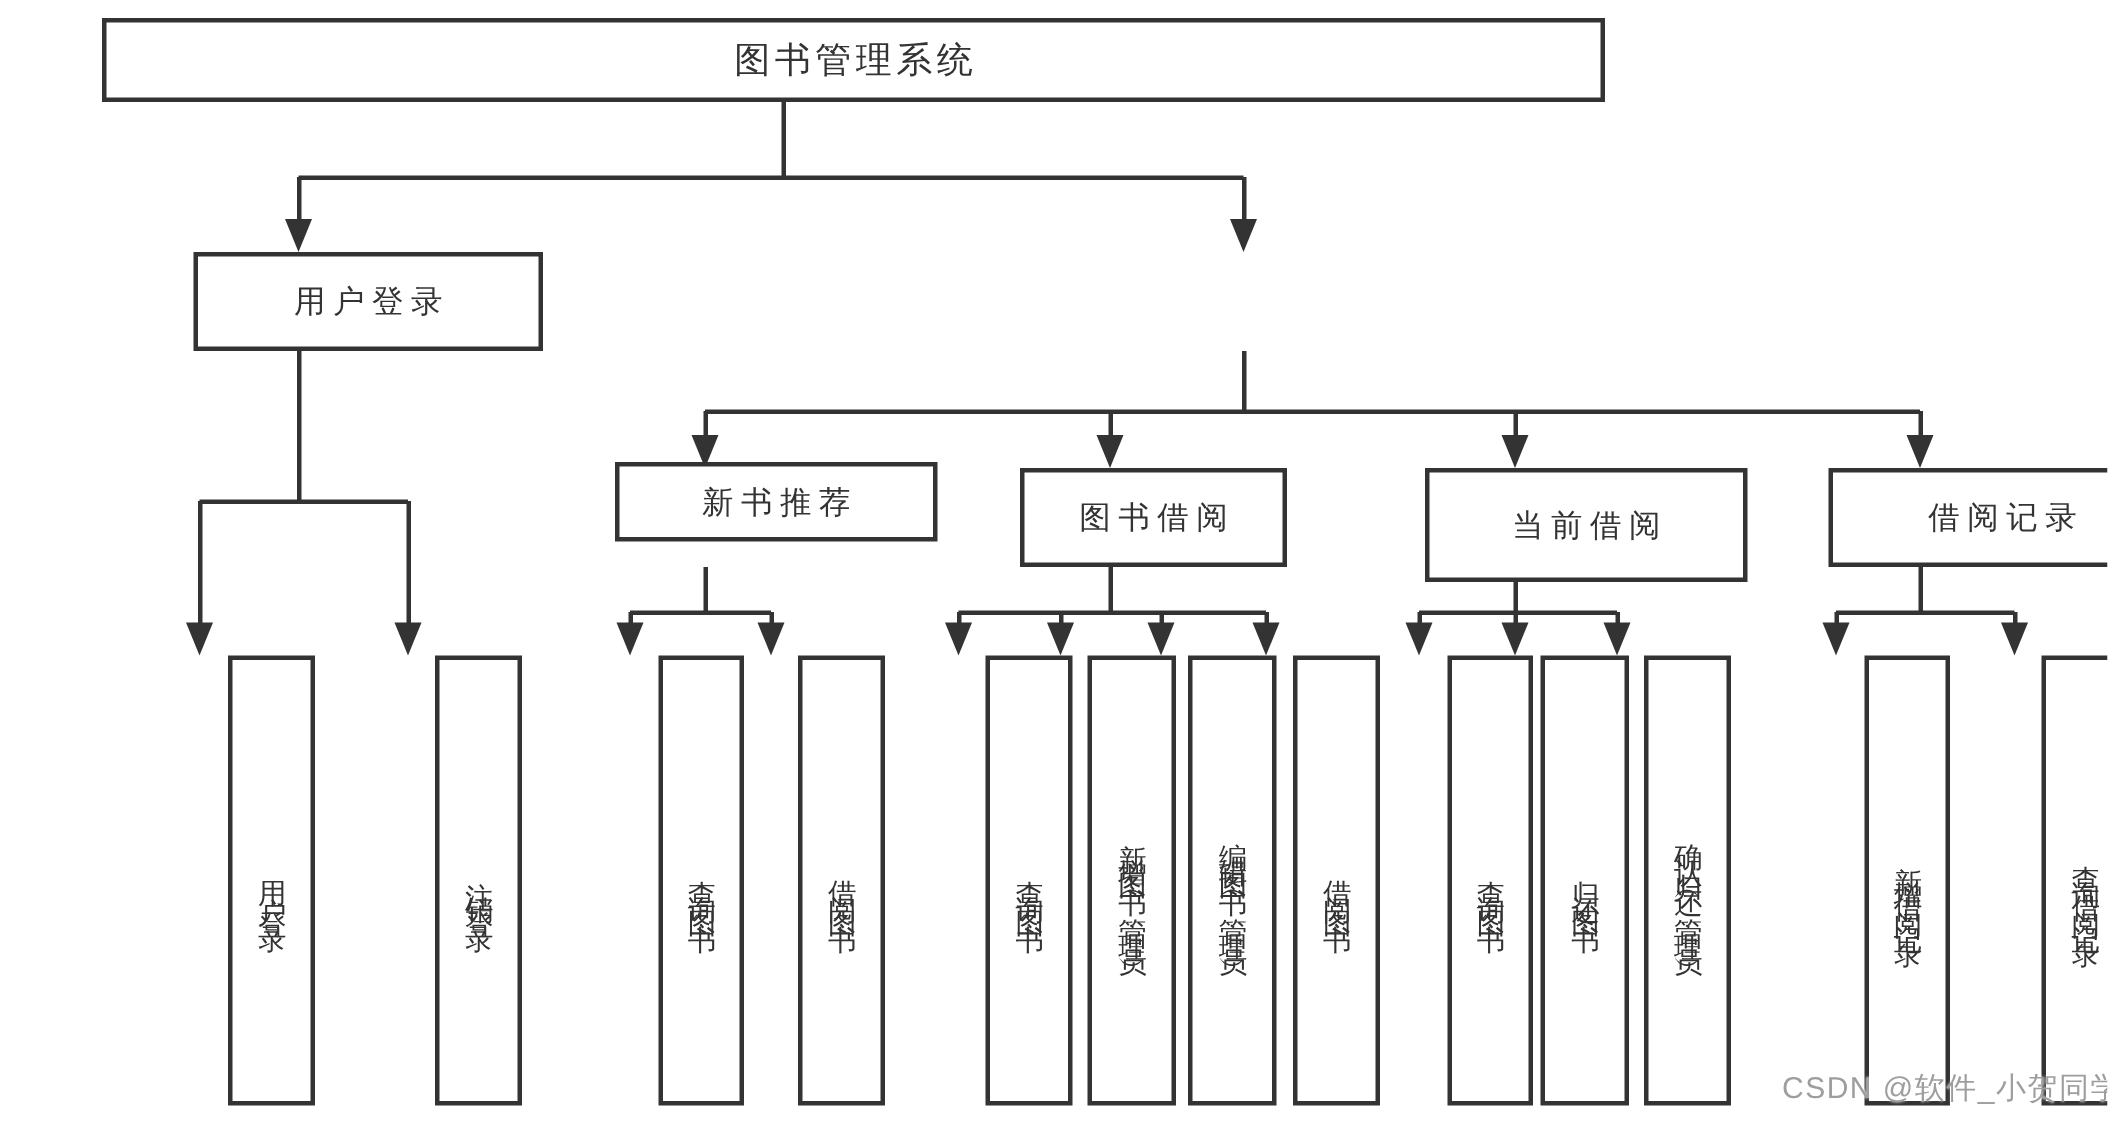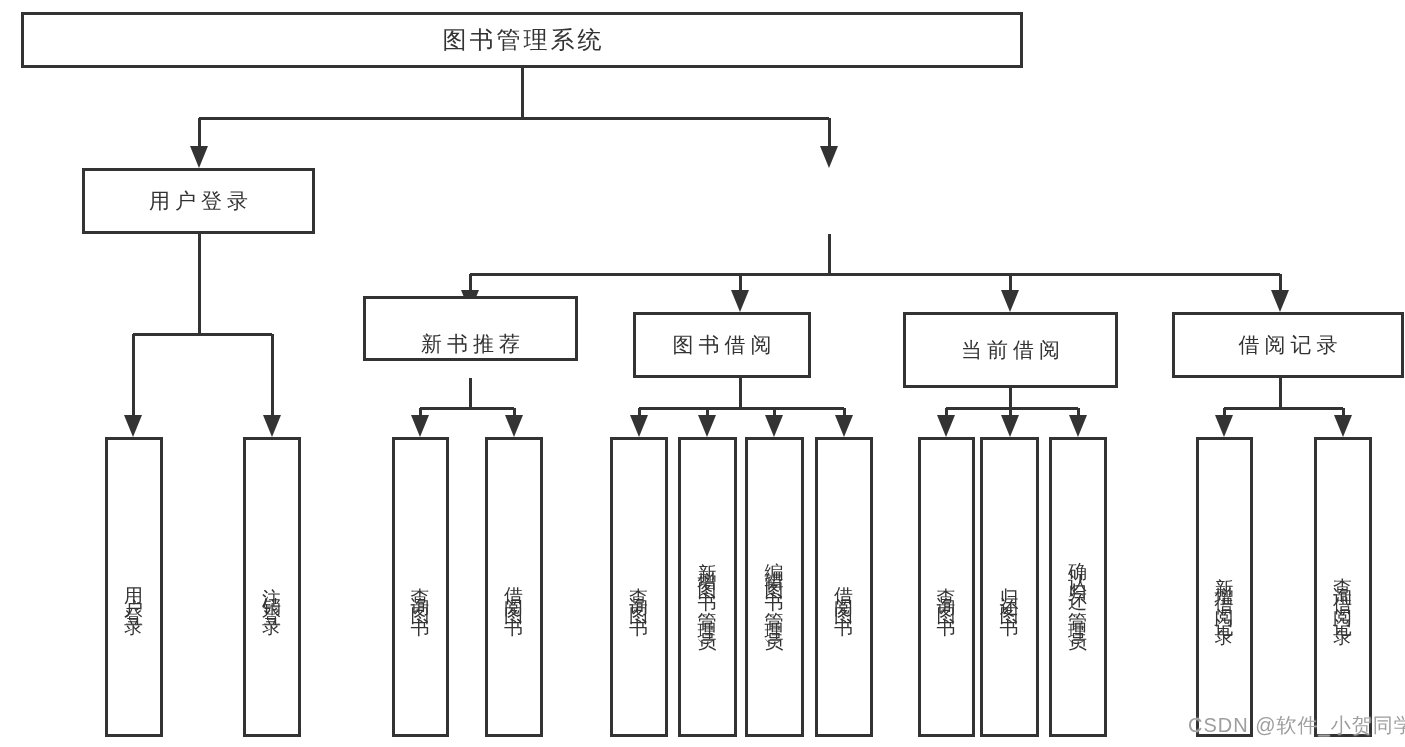--- a/index.html
+++ b/index.html
@@ -10,20 +10,21 @@
   body{font-family:"Liberation Sans",sans-serif;}
   .canvas{
     position:relative;width:1405px;height:747px;background:#ffffff;overflow:hidden;
   }
   
   .node{
     position:absolute;box-sizing:border-box;background:#ffffff;
     border:3px solid var(--line);color:var(--text);
     display:flex;align-items:center;justify-content:center;
     text-align:center;
+    margin-left:47px;
   }
   .node.h-label span{letter-spacing:5px;font-size:21px;margin-right:-5px;white-space:nowrap;}
   .node.root-label span{letter-spacing:3px;font-size:24px;margin-right:-3px;white-space:nowrap;}
   .node.leaf span{
     writing-mode:vertical-rl;text-orientation:mixed;
     font-size:19px;letter-spacing:10px;line-height:1;
     margin-bottom:-10px;white-space:nowrap;
   }
   
   .vline{position:absolute;width:3px;margin-left:-1.5px;background:var(--line);}
@@ -91,21 +92,21 @@
   <div class="arrow" style="left:1343px;top:408px;height:29px;"></div>
 
   <div class="node root-label" style="left:21px;top:12px;width:1002px;height:56px;">
     <span>图书管理系统</span>
   </div>
 
   <div class="node h-label" style="left:82px;top:168px;width:233px;height:66px;">
     <span>用户登录</span>
   </div>
 
-  <div class="node h-label" style="left:363px;top:296px;width:215px;height:65px;align-items:flex-end;">
+  <div class="node h-label" style="left:363px;top:308px;width:215px;height:53px;">
     <span>新书推荐</span>
   </div>
   <div class="node h-label" style="left:633px;top:312px;width:178px;height:66px;">
     <span>图书借阅</span>
   </div>
   <div class="node h-label" style="left:903px;top:312px;width:215px;height:76px;">
     <span>当前借阅</span>
   </div>
   <div class="node h-label" style="left:1172px;top:312px;width:232px;height:66px;">
     <span>借阅记录</span>

